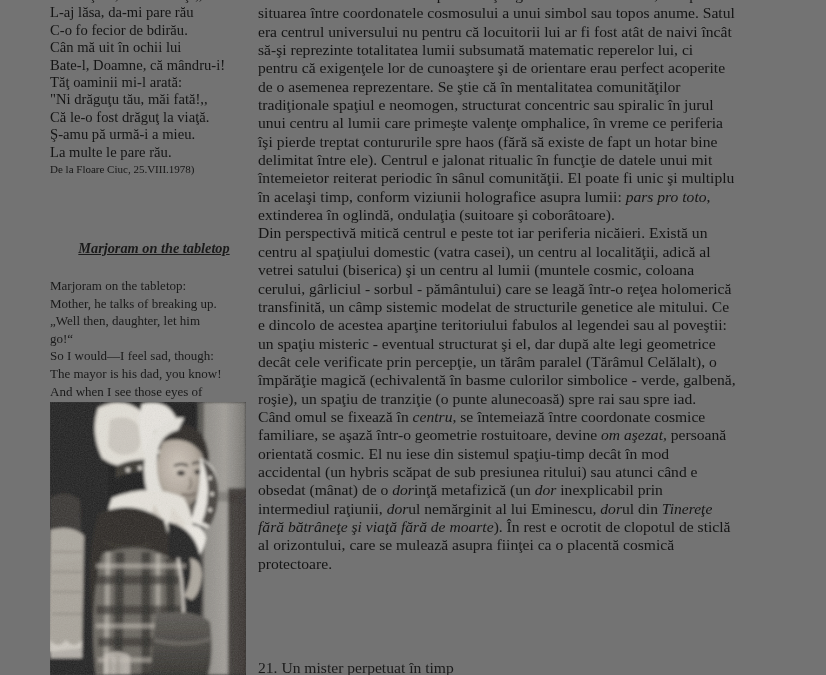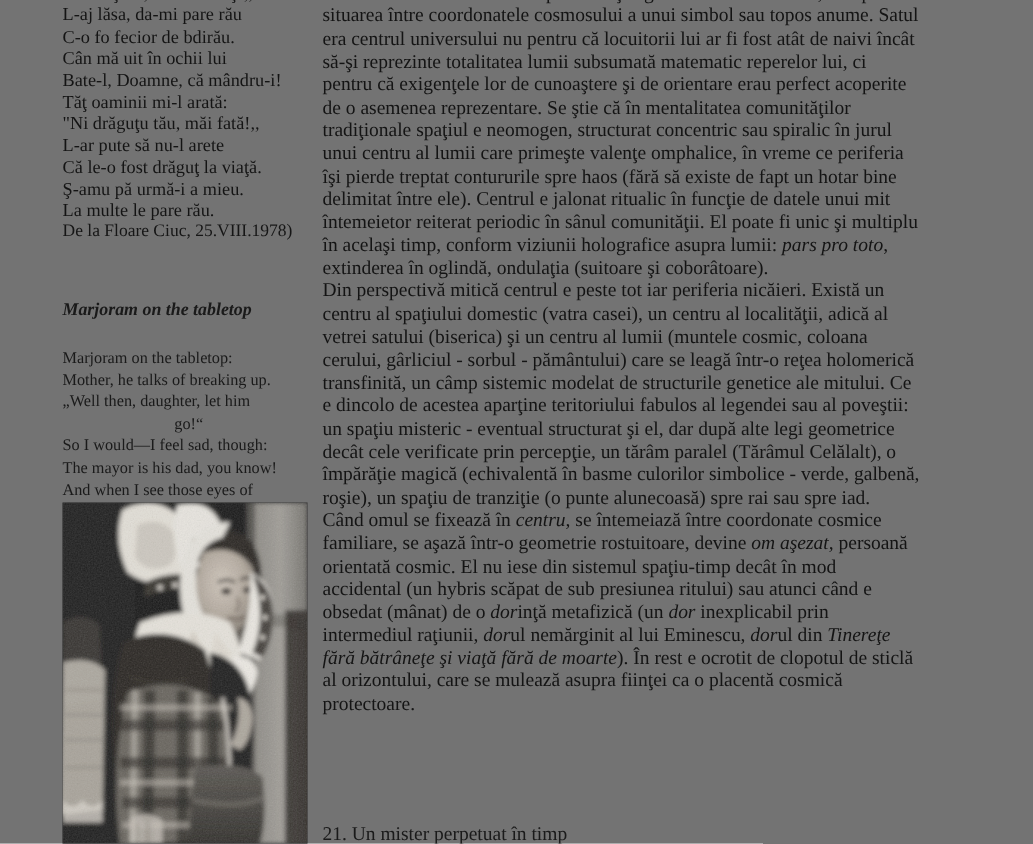--- a/index.html
+++ b/index.html
@@ -41,49 +41,50 @@
   }
   .poem-ro .line {
     white-space: nowrap;
     letter-spacing: 0.02px;
   }
   .poem-ro .line.clipped {
     
     overflow: hidden;
   }
   .poem-source {
-    font-size: 14px;
+    font-size: 11px;
     line-height: 14px;
     margin-top: 1px;
     color: #161616;
     white-space: nowrap;
   }
 
   .poem-en-title {
     position: absolute;
     top: 239px;
     left: 0;
     width: 208px;
-    text-align: left;
+    text-align: center;
     font-weight: bold;
     font-style: italic;
     font-size: 14.3px;
     line-height: 18px;
+    text-decoration: underline;
   }
   .poem-en {
     position: absolute;
     top: 277px;
     left: 0;
     width: 208px;
     font-size: 13px;
     line-height: 17.6px;
   }
   .poem-en .line { white-space: nowrap; }
   .poem-en .line.indented {
-    text-align: center;
+    text-align: left;
     padding-right: 6px;
   }
 
   
   #photo-figure {
     position: absolute;
     left: 50px;
     top: 402px;
     width: 196px;
     height: 273px;
@@ -134,21 +135,20 @@
   <div id="left-column">
 
     <div class="poem-ro">
       <div class="line clipped">Lasă-l şi tu, fată mnicuţă,,</div>
       <div class="line">L-aj lăsa, da-mi pare rău</div>
       <div class="line">C-o fo fecior de bdirău.</div>
       <div class="line">Cân mă uit în ochii lui</div>
       <div class="line">Bate-l, Doamne, că mândru-i!</div>
       <div class="line">Tăţ oaminii mi-l arată:</div>
       <div class="line">"Ni drăguţu tău, măi fată!,,</div>
-      <div class="line">L-ar pute să nu-l arete</div>
       <div class="line">Că le-o fost drăguţ la viaţă.</div>
       <div class="line">Ş-amu pă urmă-i a mieu.</div>
       <div class="line">La multe le pare rău.</div>
       <div class="poem-source">De la Floare Ciuc, 25.VIII.1978)</div>
     </div>
 
     <div class="poem-en-title">Marjoram on the tabletop</div>
 
     <div class="poem-en">
       <div class="line">Marjoram on the tabletop:</div>

